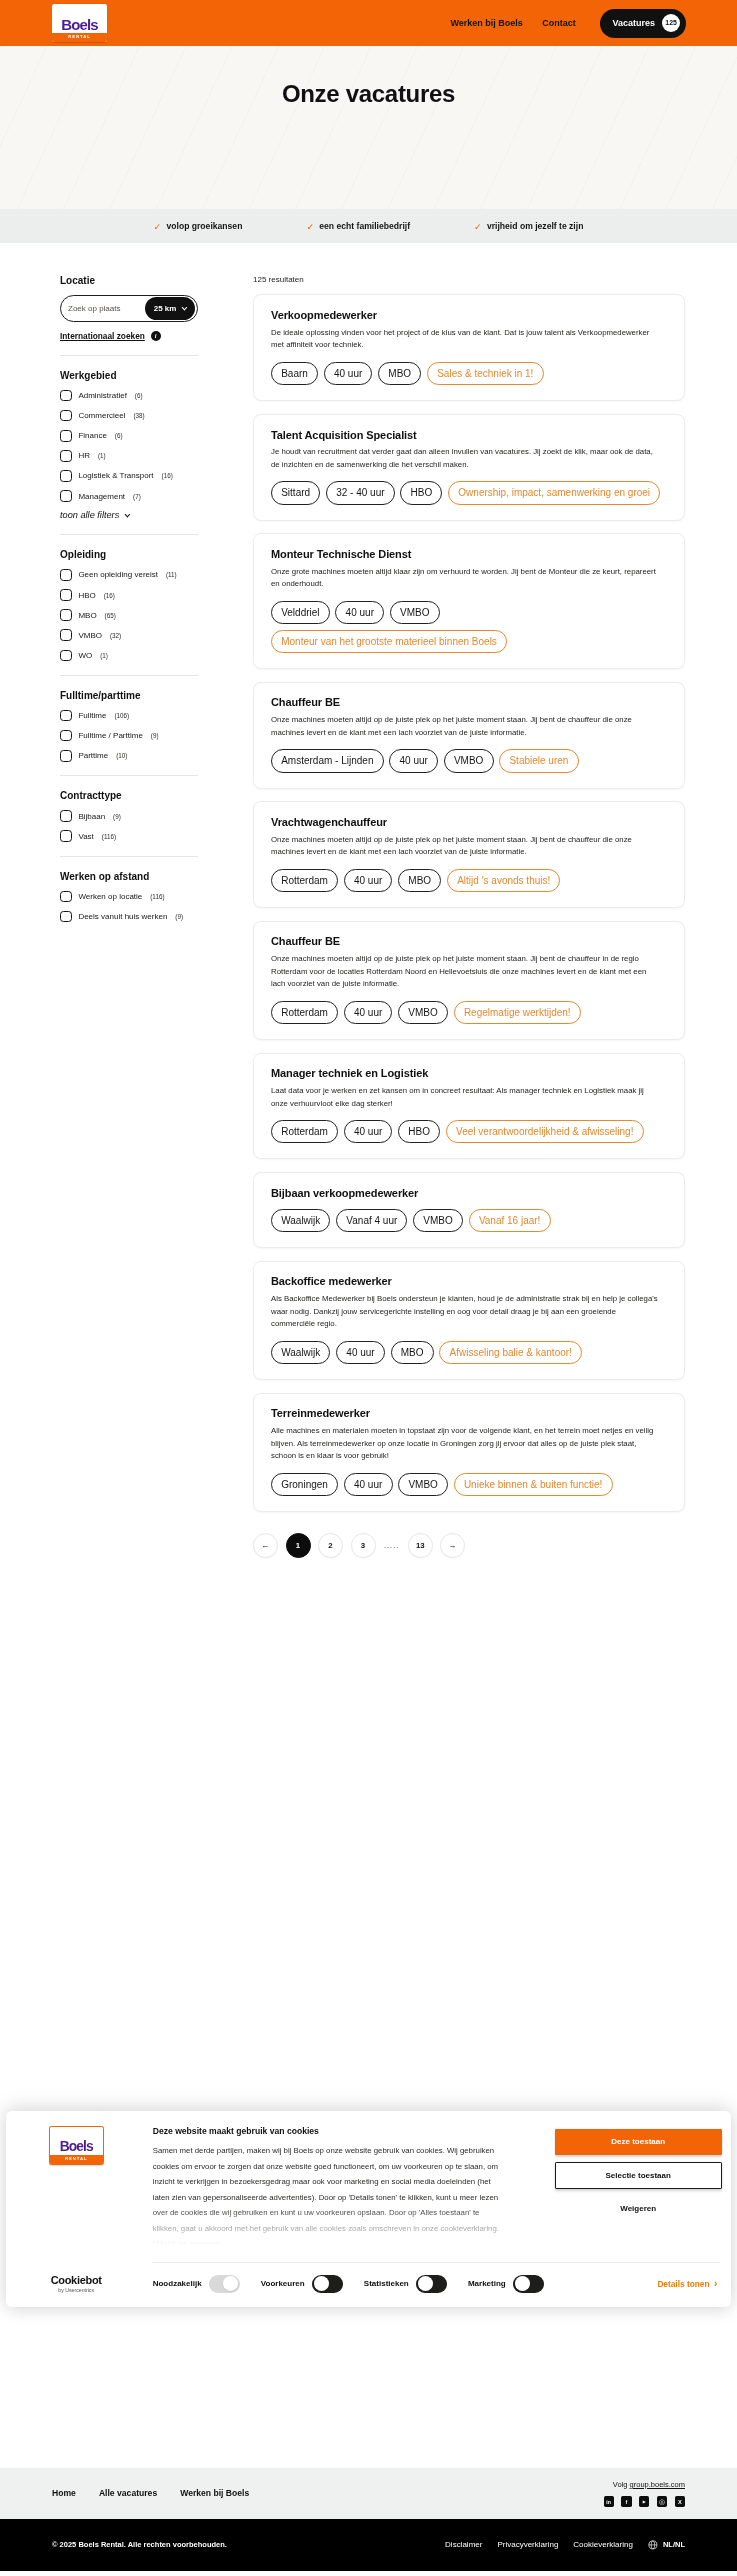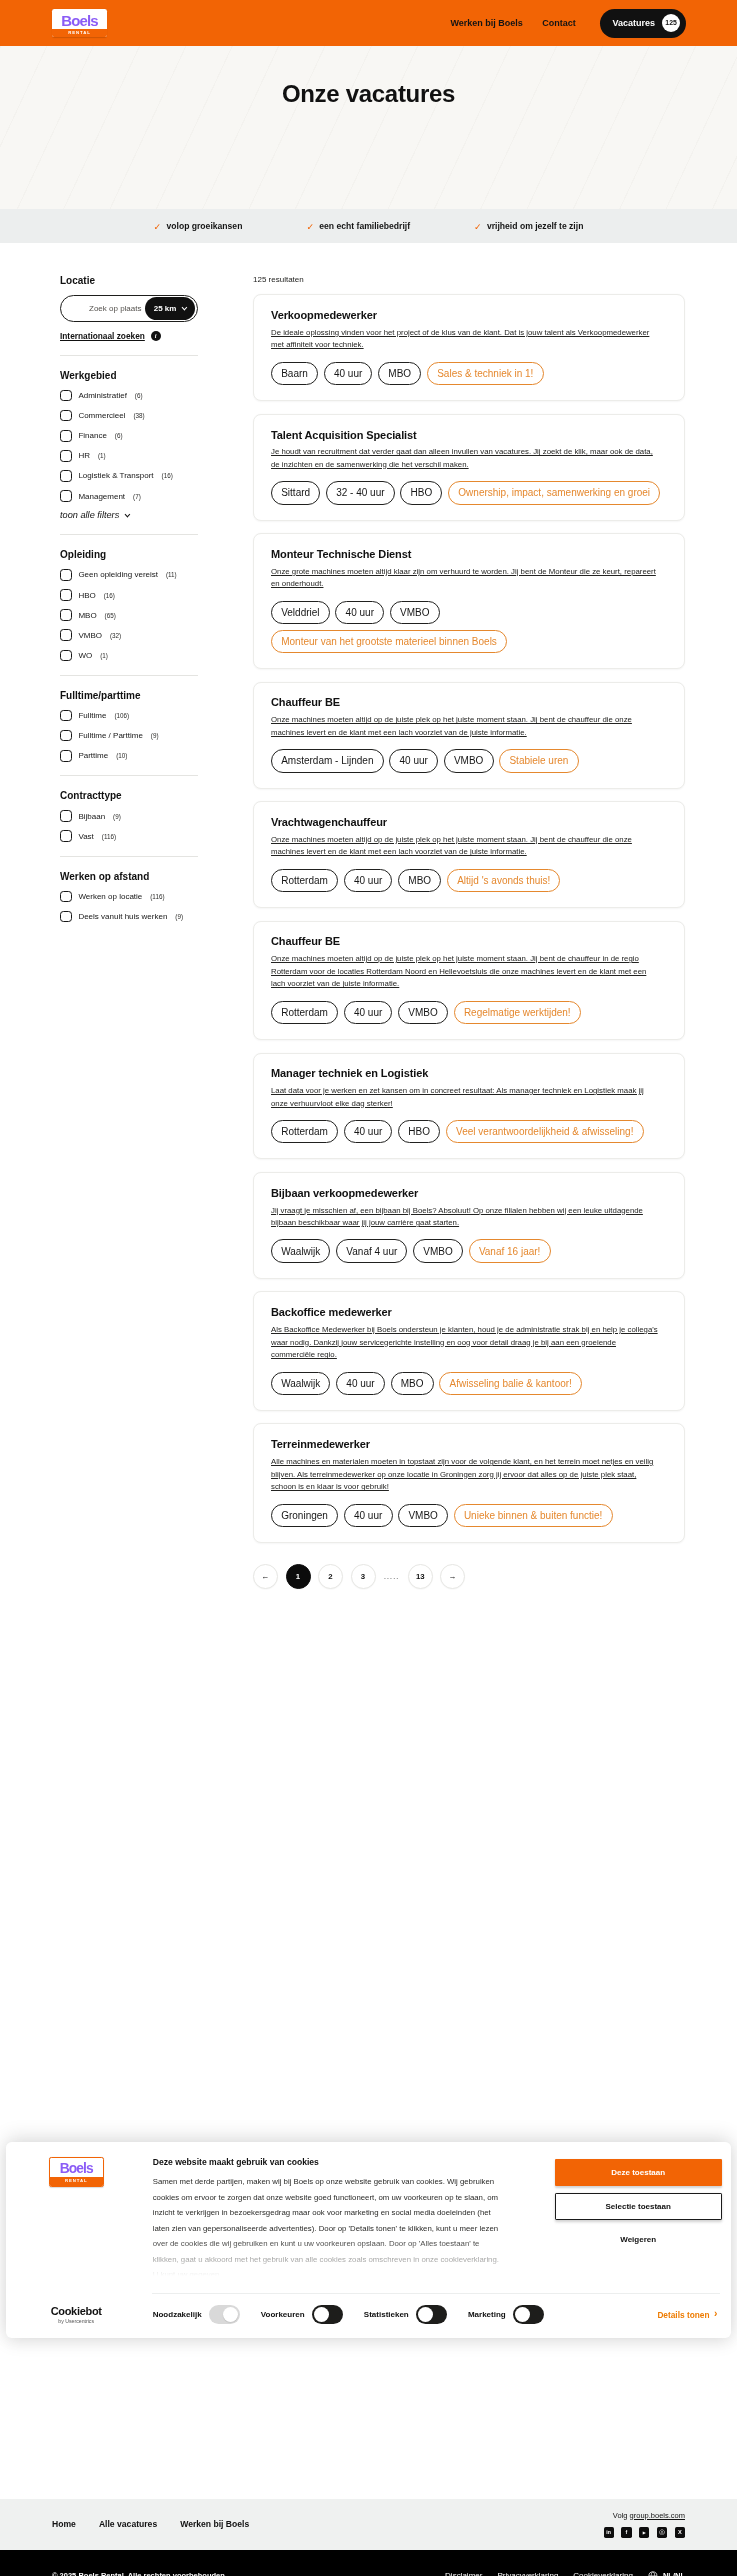--- a/index.html
+++ b/index.html
@@ -13,21 +13,21 @@
   .site-header {
     height:46px; background:#f26405; display:flex; align-items:center;
     justify-content:space-between; padding:0 51px 0 52px;
   }
   .boels-logo {
     background:#fff; width:55px; border-radius:2.3px; overflow:hidden; text-align:center;
     box-shadow:0 0.6px 1.1px rgba(0,0,0,.15);
   }
   .boels-logo .bl-word {
     display:block; font-weight:900; font-size:15px; letter-spacing:-0.9px;
-    color:#8b5cf6; line-height:1.15; padding-top:3px;
+    color:#4c1d95; line-height:1.15; padding-top:12px;
   }
   .boels-logo .bl-strip {
     display:block; background:#f26405; color:#fff; font-size:4.3px; font-weight:700;
     letter-spacing:0.9px; line-height:8.6px; text-align:center;
   }
   .header-nav { display:flex; align-items:center; gap:19.5px; }
   .header-link { font-size:9px; font-weight:800; color:#141414; text-decoration:none; cursor:pointer; }
   .vacatures-pill {
     margin-left:4.6px; background:#111; color:#fff; border-radius:574px; height:29px;
     display:flex; align-items:center; gap:6.9px; padding:0 5.7px 0 12.6px; cursor:pointer;
@@ -63,21 +63,21 @@
   .benefit .check { color:#f26405; font-size:9.2px; font-weight:900; }
   .benefit .b-label { font-size:8.6px; font-weight:800; color:#151515; }
   
   .main { display:flex; gap:55px; padding:32px 52px 19.5px 60px; }
   .sidebar { width:138px; flex:0 0 auto; }
   .filter-title { font-size:10px; font-weight:900; color:#111; margin-bottom:9.2px; }
   .loc-pill {
     border:0.9px solid #1e1e1c; border-radius:574px; height:26.4px; display:flex; align-items:center;
     background:#fff; padding:0 1.7px 0 0; overflow:hidden;
   }
-  .loc-pill input { border:none; outline:none; min-width:0; flex:1; font-size:8px; padding-left:28px; font-family:inherit; background:transparent; }
+  .loc-pill input { border:none; outline:none; min-width:0; flex:1; font-size:8px; padding-left:7px; font-family:inherit; background:transparent; }
   .loc-pill input::placeholder { color:#55524e; }
   .radius-pill {
     flex:0 0 auto; background:#111; color:#fff; border-radius:574px; height:23px;
     display:flex; align-items:center; gap:5.7px; padding:0 9.2px; cursor:pointer;
   }
   .radius-pill .r-label { font-size:8px; font-weight:700; }
   .chev { width:4px; height:4px; border-right:1.1px solid currentColor; border-bottom:1.1px solid currentColor; transform:rotate(45deg) translateY(-0.6px); display:inline-block; }
   .intl-row { margin-top:9.2px; display:flex; align-items:center; gap:5.7px; }
   .intl-link { font-size:8.3px; font-weight:600; color:#111; text-decoration:underline; cursor:pointer; }
   .info-dot {
@@ -92,21 +92,21 @@
   .check-count { font-size:6.3px; font-weight:500; color:#2c2c2a; margin-left:1.1px; }
   .show-all { margin-top:3.4px; display:flex; align-items:center; gap:5.7px; font-style:italic; font-size:9.2px; font-weight:500; color:#111; cursor:pointer; }
   
   .results { flex:1; }
   .results-count { font-size:8px; color:#1d1d1b; margin-bottom:10.3px; }
   .job-card {
     background:#fff; border:0.6px solid #ececе9; border:0.6px solid #ecece9; border-radius:8px;
     padding:13.8px 17px 15px; margin-bottom:12.6px; box-shadow:0 0.6px 1.7px rgba(0,0,0,.04); cursor:pointer;
   }
   .job-title { font-size:11px; font-weight:900; color:#111; margin-bottom:5.7px; letter-spacing:-0.1px; }
-  .job-desc { font-size:7.8px; line-height:12.6px; color:#232321; max-width:390px;text-decoration:underline; }
+  .job-desc { font-size:7.8px; line-height:12.6px; color:#232321; max-width:390px; }
   .job-tags { display:flex; align-items:center; gap:5.7px; margin-top:9.8px; flex-wrap:wrap; }
   .tag {
     border:0.9px solid #21211f; border-radius:574px; padding:5.2px 9.2px; font-size:10px;
     font-weight:400; color:#161616; white-space:nowrap;
   }
   .tag.highlight { border-color:#e5882e; color:#e5882e; }
   
   .pagination { display:flex; align-items:center; gap:7.5px; margin-top:20.7px; }
   .page-btn {
     width:25px; height:25px; border-radius:50%; background:#fff; border:0.6px solid #e7e7e4;
@@ -422,21 +422,20 @@
       <div class="job-tags">
         <span class="tag">Rotterdam</span>
         <span class="tag">40 uur</span>
         <span class="tag">HBO</span>
         <span class="tag highlight">Veel verantwoordelijkheid &amp; afwisseling!</span>
       </div>
     </article>
 
     <article class="job-card">
       <h2 class="job-title">Bijbaan verkoopmedewerker</h2>
-      <p class="job-desc">Jij vraagt je misschien af, een bijbaan bij Boels? Absoluut! Op onze filialen hebben wij een leuke uitdagende bijbaan beschikbaar waar jij jouw carrière gaat starten.</p>
       <div class="job-tags">
         <span class="tag">Waalwijk</span>
         <span class="tag">Vanaf 4 uur</span>
         <span class="tag">VMBO</span>
         <span class="tag highlight">Vanaf 16 jaar!</span>
       </div>
     </article>
 
     <article class="job-card">
       <h2 class="job-title">Backoffice medewerker</h2>

